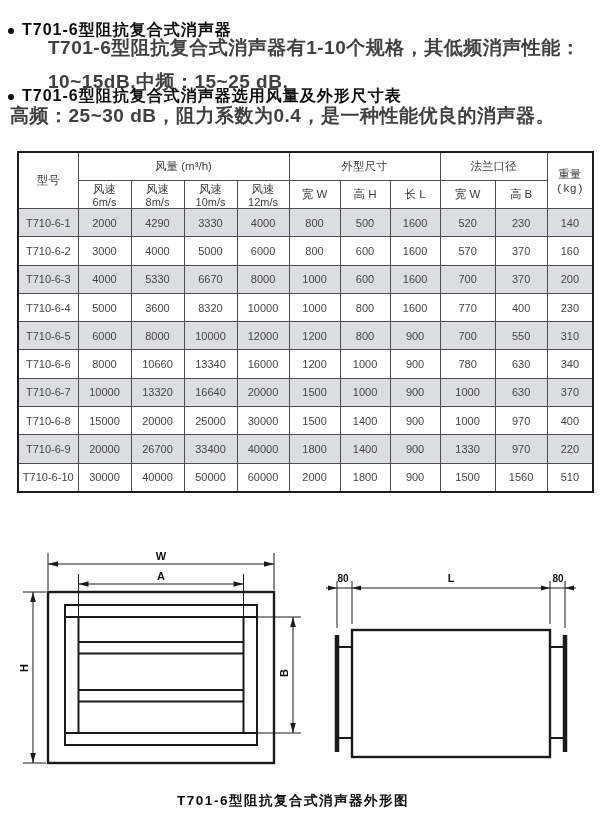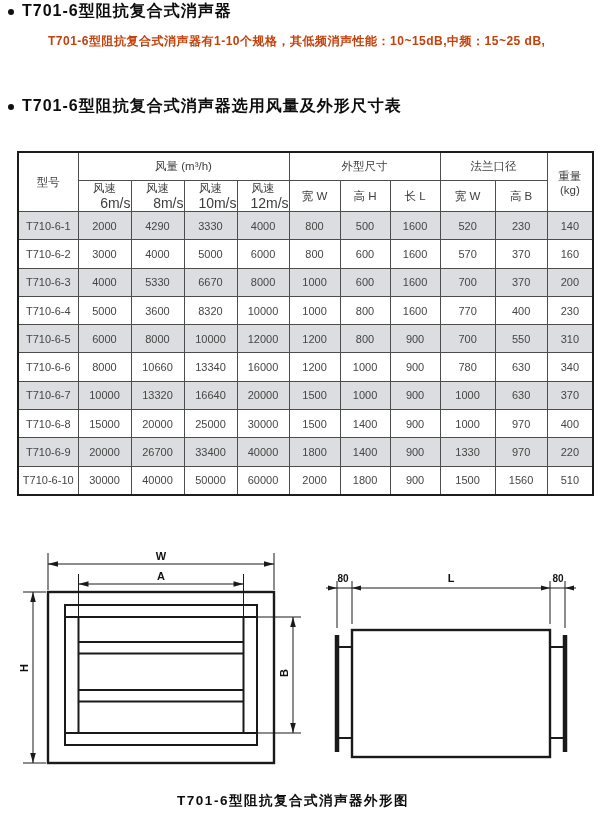--- a/index.html
+++ b/index.html
@@ -7,59 +7,60 @@
     width:602px;height:820px;background:#ffffff;position:relative;
     font-family:"Liberation Sans","DejaVu Sans",sans-serif;color:#111;
     overflow:hidden;
   }
   .abs{position:absolute;}
   
   .title-row{display:flex;align-items:center;gap:8px;}
   .bullet{width:6px;height:6px;border-radius:50%;background:#111;flex:0 0 auto;}
   .doc-title{font-size:16px;font-weight:bold;letter-spacing:1px;color:#0d0d0d;}
   .para{
-    font-size:12px;font-weight:bold;line-height:20px;color:#c2410c;
+    font-size:19px;font-weight:bold;line-height:34px;color:#404040;
     letter-spacing:0.5px;width:578px;
   }
   .para .line1{padding-left:38px;}
   
   table.spec{
     border-collapse:collapse;table-layout:fixed;
     border:2px solid #1c1c1c;
     font-size:11px;color:#454545;
   }
   table.spec th,table.spec td{
     border:1px solid #4d4d4d;text-align:center;vertical-align:middle;
     padding:0;font-weight:normal;overflow:hidden;white-space:nowrap;
   }
   table.spec thead th{height:27px;color:#3d3d3d;font-size:11.5px;}
   table.spec tbody td{height:27.3px;font-size:11px;}
   table.spec tr.shaded td{background:#dcdde0;margin-left:40px;}
-  .subhead .l2{display:block;font-size:14px;margin-top:-1px;text-align:right;}
-  .two-line span{display:block;}
+  .subhead .l2{display:block;font-size:11px;margin-top:-1px;}
+  .two-line span{display:block;font-family:Liberation Mono, monospace;}
   
   svg text{font-family:"Liberation Sans","DejaVu Sans",sans-serif;fill:#111;}
   .caption{
     width:586px;text-align:center;font-size:13.5px;font-weight:bold;
     letter-spacing:1.5px;color:#0d0d0d;
   }
 </style>
 </head>
 <body>
 
-<div class="abs title-row" style="left:8px;top:1px;">
+<div class="abs title-row" style="left:8px;top:20px;">
   <span class="bullet"></span>
   <span class="doc-title">T701-6型阻抗复合式消声器</span>
 </div>
 
 <div class="abs para" style="left:10px;top:31px;">
   <div class="line1">T701-6型阻抗复合式消声器有1-10个规格，其低频消声性能：10~15dB,中频：15~25 dB,</div>
+  <div class="line2">高频：25~30 dB，阻力系数为0.4，是一种性能优良的消声器。</div>
 </div>
 
-<div class="abs title-row" style="left:8px;top:96px;">
+<div class="abs title-row" style="left:8px;top:86px;">
   <span class="bullet"></span>
   <span class="doc-title">T701-6型阻抗复合式消声器选用风量及外形尺寸表</span>
 </div>
 
 <table class="spec abs" style="left:17px;top:151px;width:575px;">
   <colgroup>
     <col style="width:60px">
       <col style="width:53px">
       <col style="width:53px">
     <col style="width:53px">

